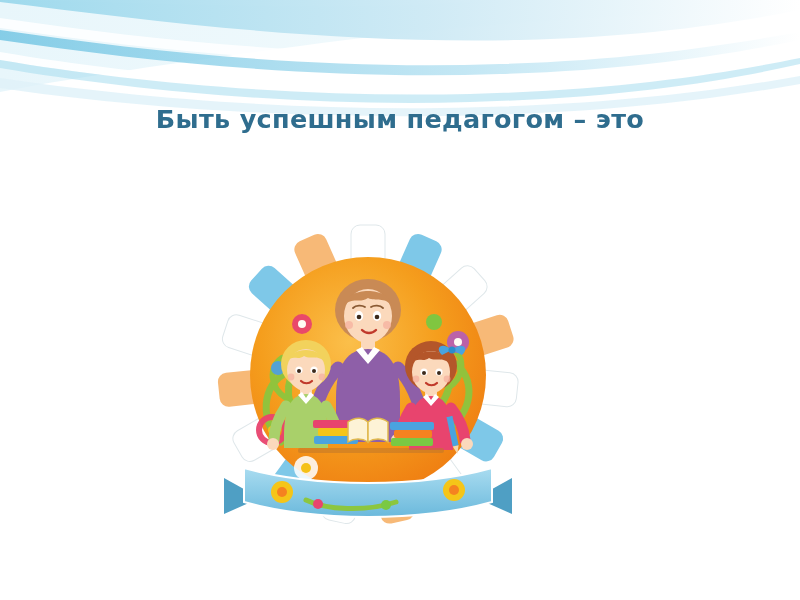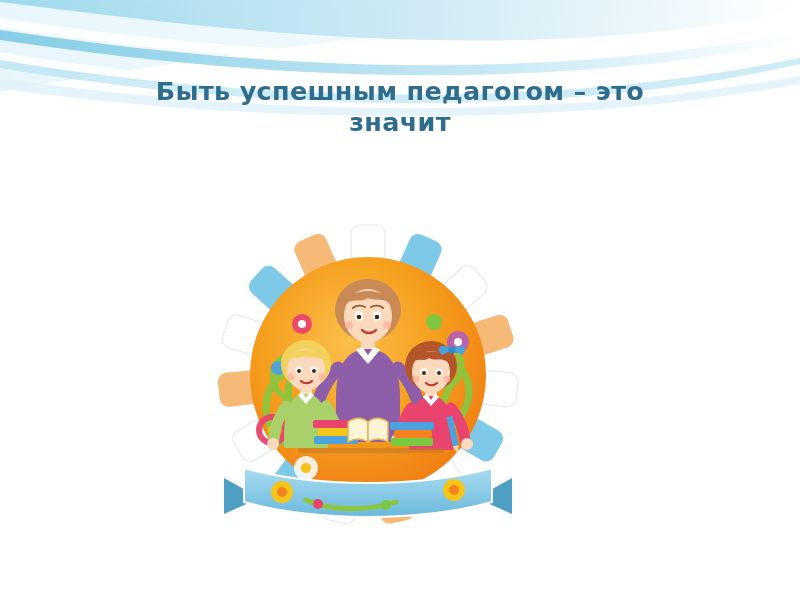--- a/index.html
+++ b/index.html
@@ -38,20 +38,21 @@
     text-align: center;
   }
   .title-line {
     font-family: "DejaVu Sans", sans-serif;
     font-weight: bold;
     font-size: 25.5px;
     line-height: 31px;
     color: #2f6d8e;
     letter-spacing: 0.3px;
     text-shadow: 0px 1px 0px rgba(255,255,255,0.6);
+    margin-top: 28px;
   }
   
   .picture-frame {
     position: absolute;
     left: 186px;
     top: 192px;
     width: 364px;
     height: 366px;
     background: #ffffff;
     overflow: hidden;
@@ -88,21 +89,20 @@
       <path d="M0,18 C150,40 320,58 500,52 C630,48 720,34 800,20 L800,28 C720,44 630,58 500,62 C320,68 150,50 0,28 Z" fill="#ffffff" opacity="0.85"></path>
       <path d="M0,30 C150,52 320,70 500,64 C630,60 720,46 800,32 L800,40 C720,56 630,70 500,74 C320,80 150,62 0,40 Z" fill="url(#gB)" opacity="0.8"></path>
       <path d="M0,52 C130,74 300,90 470,86 C620,82 720,66 800,50 L800,56 C720,74 620,90 470,94 C300,99 130,82 0,60 Z" fill="#ffffff" opacity="0.9"></path>
       <path d="M0,60 C130,82 300,98 470,94 C620,90 720,74 800,58 L800,64 C720,82 620,98 470,102 C300,107 130,90 0,68 Z" fill="#a6dcef" opacity="0.55"></path>
       <path d="M0,78 C120,96 280,110 440,108 C600,106 710,92 800,76 L800,84 C710,100 600,114 440,116 C280,118 120,106 0,88 Z" fill="#dff1f9" opacity="0.8"></path>
     </svg>
   </div>
 
   <div class="title-block">
     <div class="title-line">Быть успешным педагогом – это</div>
-    <div class="title-line">значит</div>
   </div>
 
   <div class="picture-frame">
     <svg class="pic-svg" width="364" height="366" viewBox="0 0 364 366" xmlns="http://www.w3.org/2000/svg">
       <rect x="0" y="0" width="364" height="366" fill="#ffffff"></rect>
 
       <defs>
         <radialGradient id="sunG" cx="42%" cy="36%" r="68%">
           <stop offset="0%" stop-color="#fbbf4a"></stop>
           <stop offset="55%" stop-color="#f59e1d"></stop>

